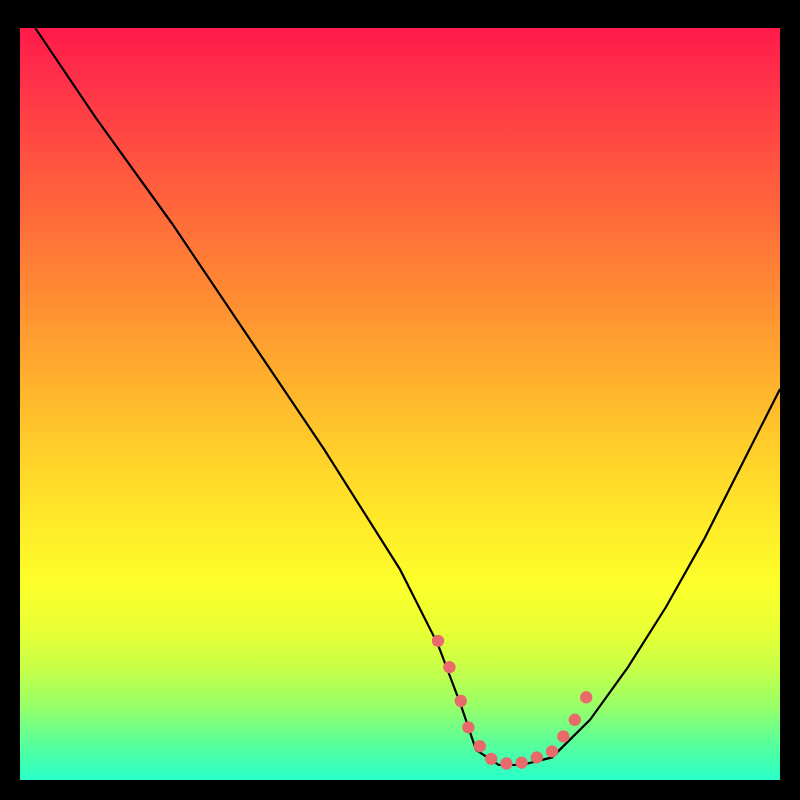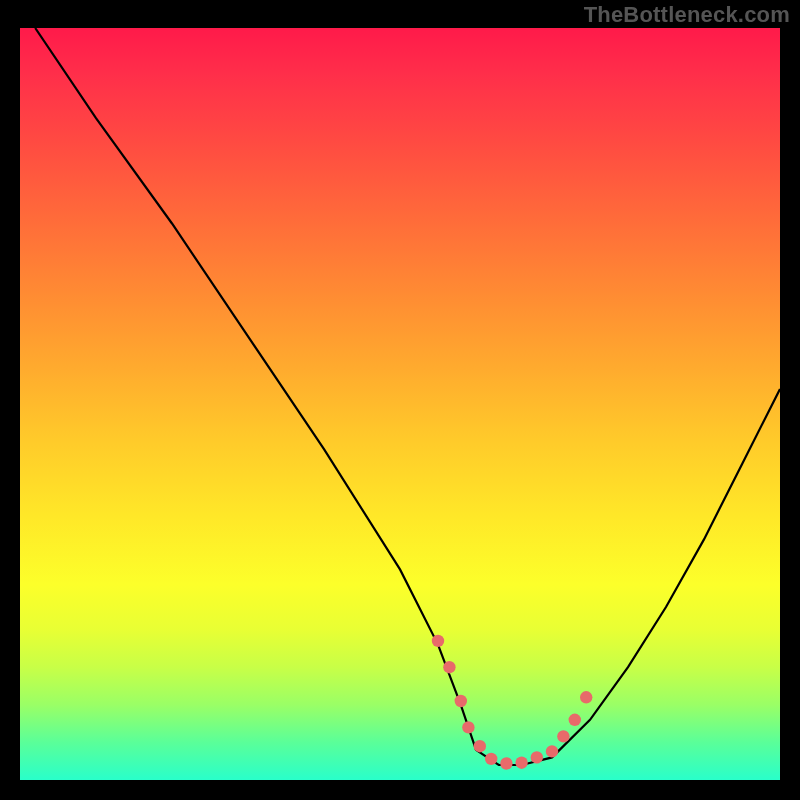--- a/index.html
+++ b/index.html
@@ -59,21 +59,20 @@
     position: absolute;
     inset: 0;
     width: 100%;
     height: 100%;
   }
 </style>
 </head>
 <body>
 
 <div class="frame">
-  <div class="watermark">TheBottleneck.com</div>
   <div class="plot-area">
     <div class="gradient"></div>
     <svg class="curve" viewBox="0 0 760 752" preserveAspectRatio="none">
       <path id="curve-path" fill="none" stroke="#000" stroke-width="2.2" d="M15.2 0.0 L76.0 90.2 L152.0 195.5 L228.0 308.3 L304.0 421.1 L380.0 541.4 L418.0 616.6 L440.8 676.8 L456.0 721.9 L478.8 737.0 L501.6 737.0 L532.0 729.4 L570.0 691.8 L608.0 639.2 L646.0 579.0 L684.0 511.4 L722.0 436.2 L760.0 361.0"></path>
       <g id="marker-group">
           <circle cx="418.0" cy="612.9" r="6.2" fill="#e86a6a"></circle>
           <circle cx="429.4" cy="639.2" r="6.2" fill="#e86a6a"></circle>
           <circle cx="440.8" cy="673.0" r="6.2" fill="#e86a6a"></circle>
           <circle cx="448.4" cy="699.4" r="6.2" fill="#e86a6a"></circle>
           <circle cx="459.8" cy="718.2" r="6.2" fill="#e86a6a"></circle>

